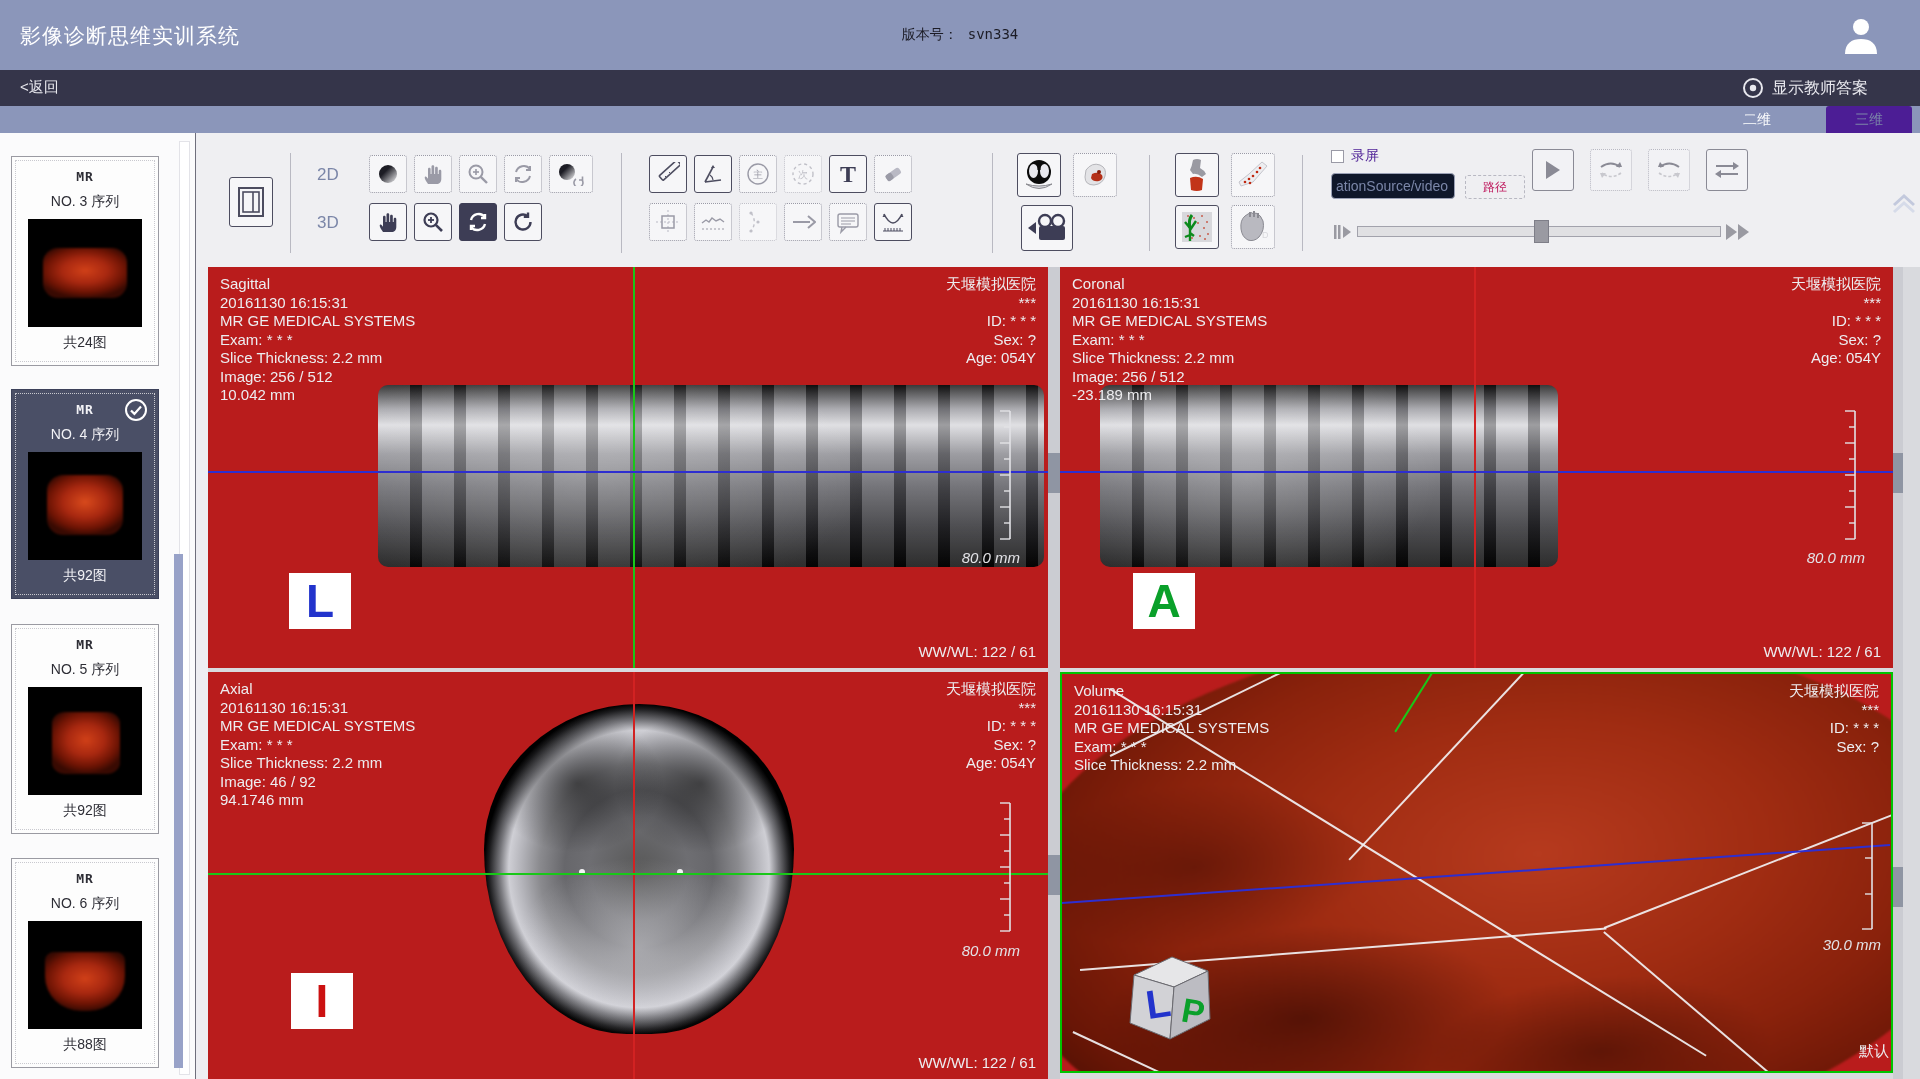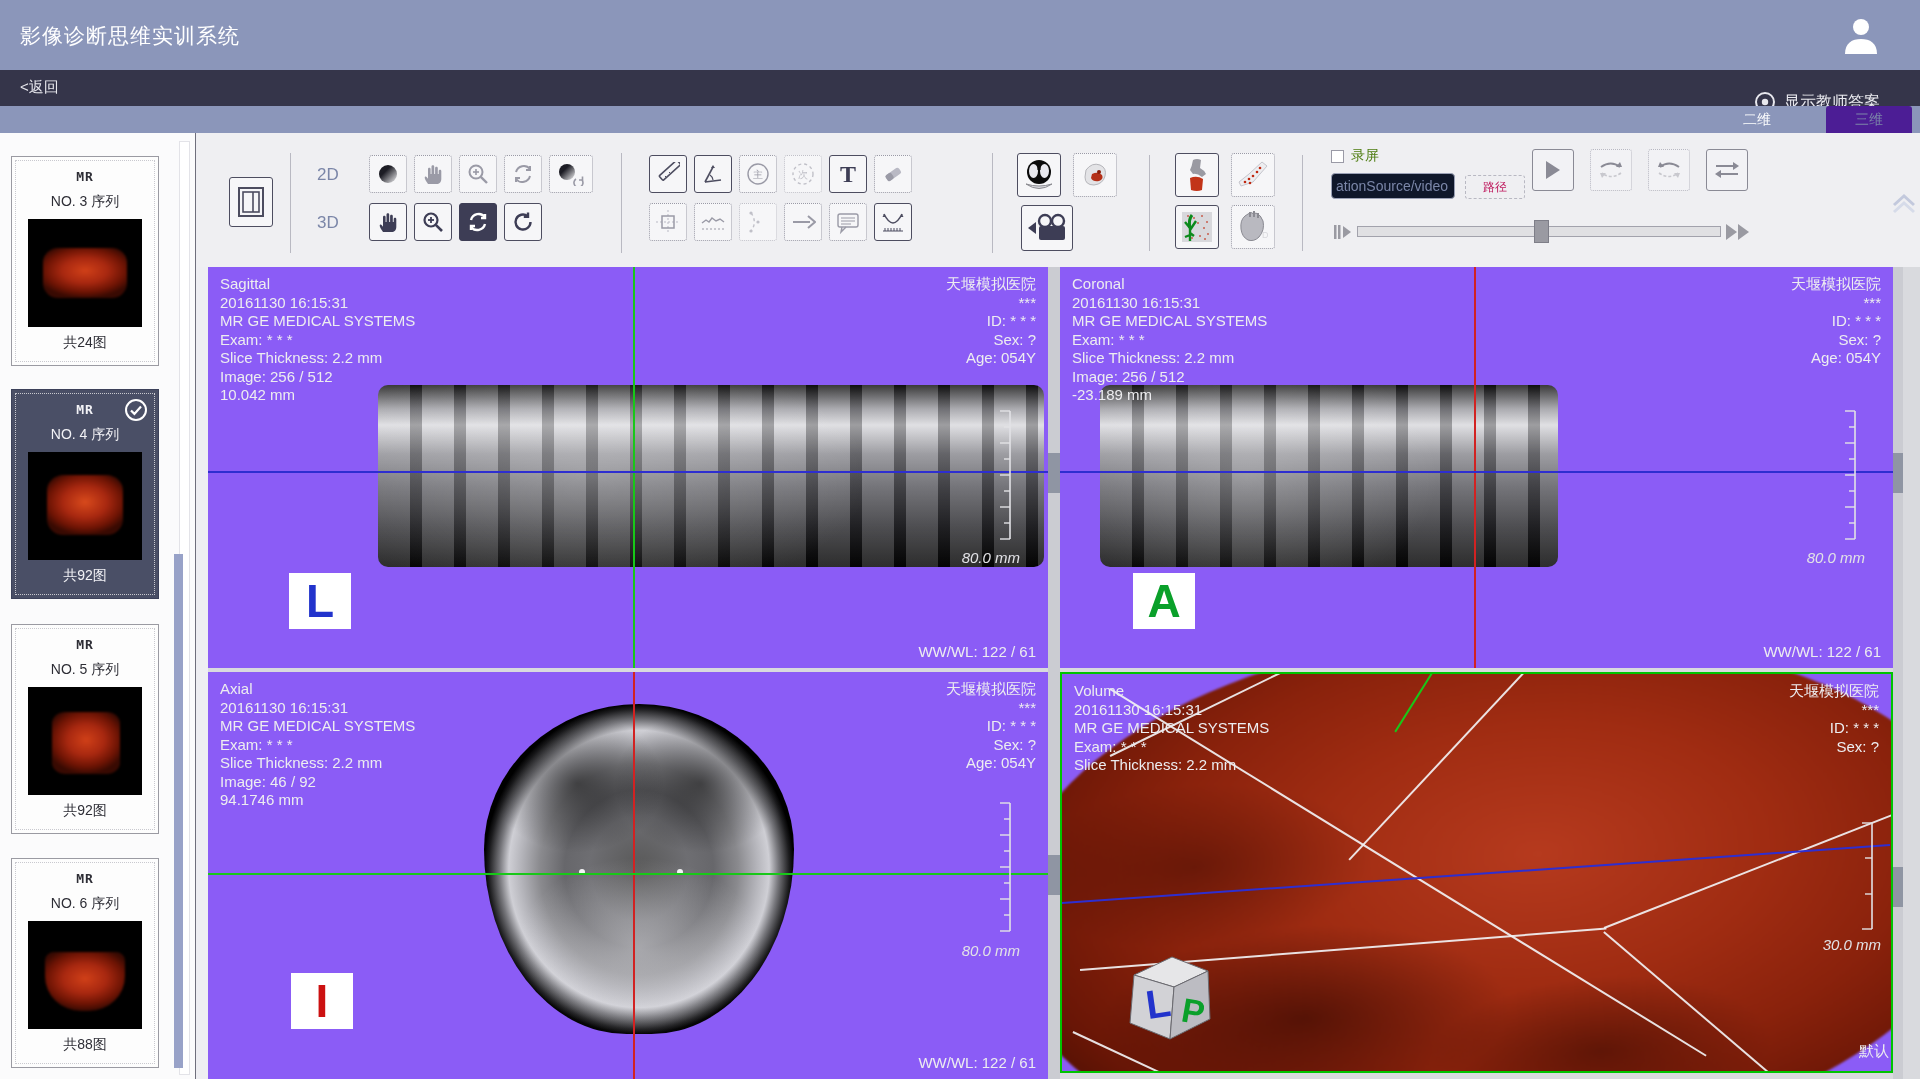--- a/index.html
+++ b/index.html
@@ -9,21 +9,21 @@
     font-family:"Liberation Sans","DejaVu Sans",sans-serif; background:#eeeef2;
   }
   
   .hdr { position:absolute; left:0; top:0; width:1920px; height:70px; background:#8b96ba; }
   .hdr-title { position:absolute; left:20px; top:22px; color:#fff; font-size:21px; letter-spacing:1px; }
   .hdr-ver { position:absolute; left:0; right:0; top:26px; text-align:center; font-size:14px; color:#1c1c26; }
   .hdr-ver .mono { font-family:"DejaVu Sans Mono",monospace; margin-left:10px; }
   .hdr-user { position:absolute; right:38px; top:14px; width:42px; height:42px; }
   .nav { position:absolute; left:0; top:70px; width:1920px; height:36px; background:#35354a; }
   .nav-back { position:absolute; left:20px; top:8px; color:#e8e8ee; font-size:15px; cursor:pointer; }
-  .nav-answer { position:absolute; right:40px; top:7px; color:#e8e8ee; font-size:16px; display:flex; align-items:center; gap:8px; cursor:pointer;margin-top:14px; }
+  .nav-answer { position:absolute; right:52px; top:7px; color:#e8e8ee; font-size:16px; display:flex; align-items:center; gap:8px; cursor:pointer; }
   .tabrow { position:absolute; left:0; top:106px; width:1920px; height:27px; background:#8b96ba; }
   .tab { position:absolute; top:0; height:27px; width:86px; text-align:center; line-height:27px; font-size:14px; color:#fff; cursor:pointer; }
   .tab.t2 { right:120px; }
   .tab.t3 { right:8px; background:#4c1d95; color:#7b86a8; border-radius:3px 3px 0 0; }
   
   .sidebar { position:absolute; left:0; top:133px; width:196px; bottom:0; background:#fbfbfc; border-right:1px solid #6f6f7c; }
   .sb-track { position:absolute; right:5px; top:8px; bottom:4px; width:11px; background:#fff; border:1px solid #e3e3e8; }
   .sb-thumb { position:absolute; right:6px; top:412px; bottom:6px; width:9px; background:#98a2c8; }
   .card { position:absolute; left:11px; width:148px; height:210px; background:#fdfdfd; border:1px solid #9a9aa2; outline:1px dotted #c9c9cf; outline-offset:-5px; color:#2e2e36; cursor:pointer; }
   .card.selected { background:#4a4f66; border-color:#3c415a; color:#f2f2f6; }
@@ -40,30 +40,30 @@
   .sel-check { position:absolute; top:8px; right:10px; width:24px; height:24px; }
   
   .toolbar { position:absolute; left:197px; top:133px; right:0; height:134px; background:#efeff2; }
   .tb { position:absolute; width:38px; height:38px; border:1px dotted #9a9aa6; background:#f6f6f8; border-radius:3px; display:flex; align-items:center; justify-content:center; cursor:pointer; }
   .tb.solid { border:1px solid #4d4d60; }
   .tb.lite  { border:1px dotted #c0c0c8; }
   .tb.on { background:#3d3d55; border:1px solid #3d3d55; }
   .tb svg { display:block; }
   .tdiv { position:absolute; width:1px; background:#b9b9c2; }
   .mode-label { position:absolute; font-size:17px; color:#7b86a8; }
-  .rec-label { position:absolute; display:flex; gap:7px; align-items:center; font-size:14px; color:#4d7c0f; cursor:pointer; }
+  .rec-label { position:absolute; display:flex; gap:7px; align-items:center; font-size:14px; color:#4c1d95; cursor:pointer; }
   .rec-label .box { width:13px; height:13px; border:1px solid #9a9aa6; background:#fff; }
   .rec-input { position:absolute; width:124px; height:26px; border:1px solid #9aa0b5; border-radius:4px; background:#0f172a; color:#7b86a8; font-size:14px; padding:0 4px; font-family:"Liberation Sans",sans-serif; }
   .path-btn { position:absolute; width:60px; height:24px; border:1px dashed #b8b8c2; border-radius:3px; background:transparent; color:#be185d; font-size:12px; cursor:pointer; font-family:Liberation Mono, monospace;}
   .tr-btn { position:absolute; width:42px; height:42px; border-radius:3px; display:flex; align-items:center; justify-content:center; cursor:pointer; background:#f2f2f5;}
   .slider-track { position:absolute; height:11px; background:#e0e0e3; border:1px solid #a2a2ac; }
   .slider-handle { position:absolute; width:15px; height:23px; background:#9a9aa2; border:1px solid #7e7e88; cursor:grab; }
   
   .grid { position:absolute; left:208px; top:267px; width:1712px; height:812px; background:#d9dade; }
-  .vp { position:absolute; background:#8b5cf6; overflow:hidden; }
+  .vp { position:absolute; background:#b91c1c; overflow:hidden; }
   .vp-sag { left:0; top:0; width:840px; height:401px; }
   .vp-cor { left:852px; top:0; width:833px; height:401px; }
   .vp-axi { left:0; top:405px; width:840px; height:407px; }
   .vp-vol { left:852px; top:405px; width:833px; height:401px; border:2px solid #00c400; }
   .vtrack { position:absolute; top:0; height:812px; background:#cbccd2; }
   .vthumb { position:absolute; width:100%; height:40px; background:#8f95a3; }
   .ov-l { position:absolute; left:12px; top:8px; color:#ededf0; font-size:15px; line-height:18.5px; }
   .ov-l span { display:block; }
   .ov-r { position:absolute; right:12px; top:8px; color:#ededf0; font-size:15px; line-height:18.5px; text-align:right; }
   .ov-r span { display:block; }
@@ -100,20 +100,23 @@
   .preset-name { position:absolute; right:2px; bottom:10px; color:#ededf0; font-size:15px; }
   .collapse { position:absolute; cursor:pointer; }
 </style>
 </head>
 <body>
 
 <div class="app">
 
   <div class="hdr">
     <div class="hdr-title">影像诊断思维实训系统</div>
+    <div class="hdr-ver">
+      <span>版本号：</span><span class="mono">svn334</span>
+    </div>
     <div class="hdr-user">
       <svg width="42" height="42" viewBox="0 0 42 42">
           <circle cx="21" cy="13" r="8" fill="#fff"></circle>
           <path d="M5 40 c0-11 7-15 16-15 s16 4 16 15 z" fill="#fff"></path>
         </svg>
     </div>
   </div>
 
   <div class="nav">
     <div class="nav-back">&lt;返回</div>

